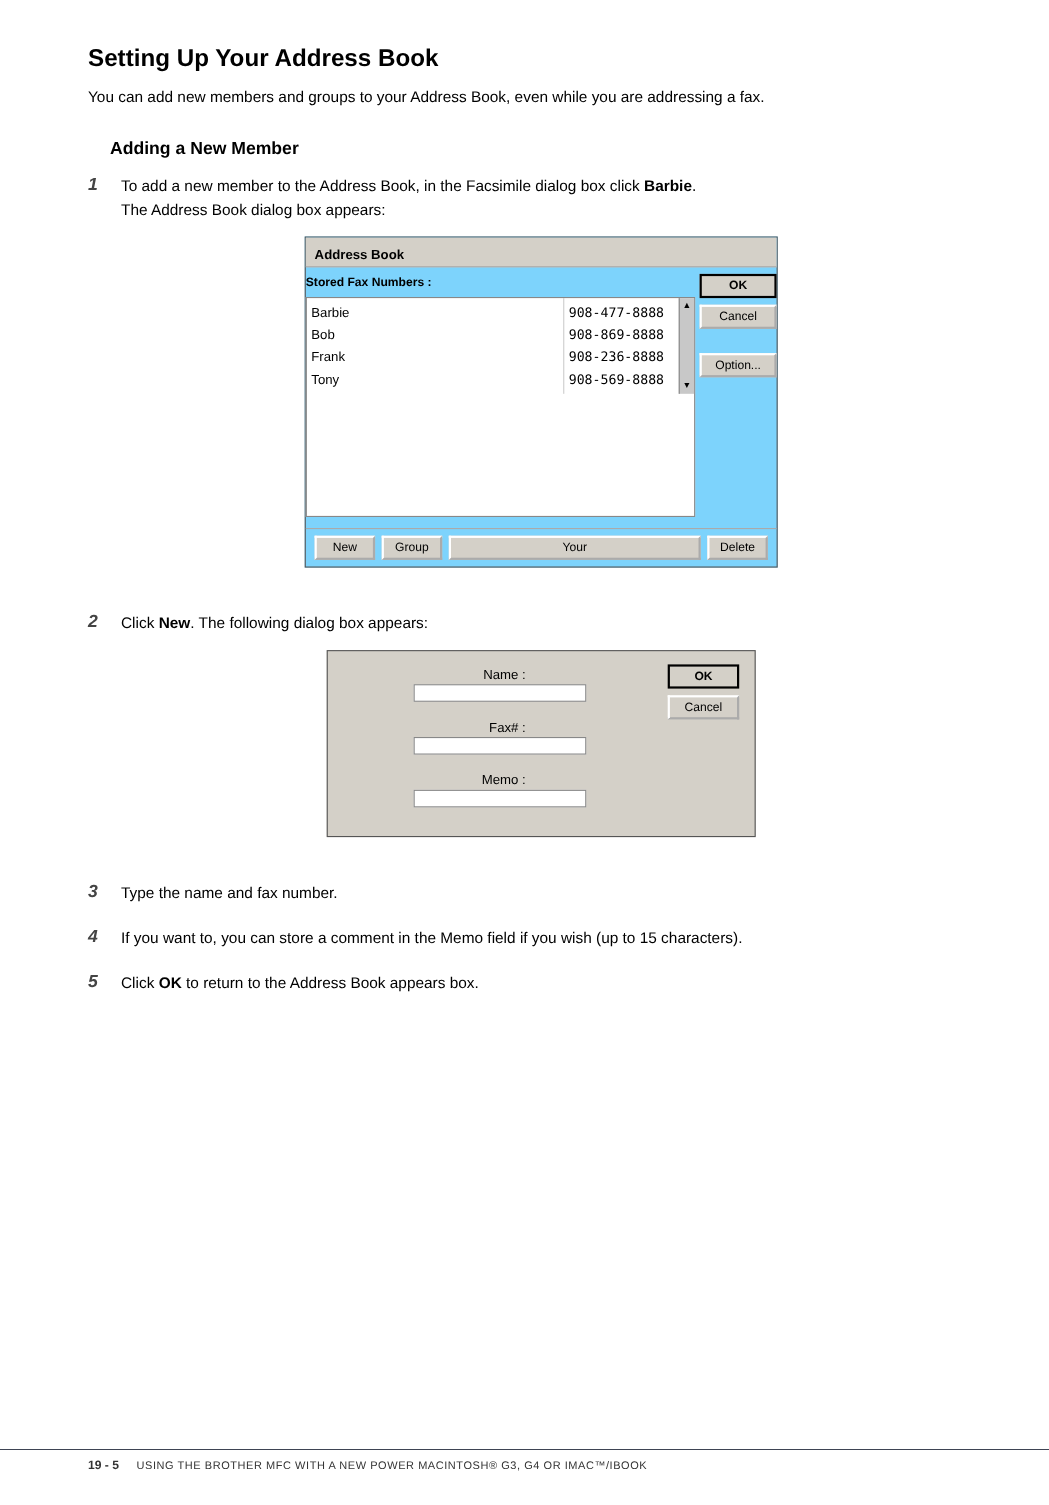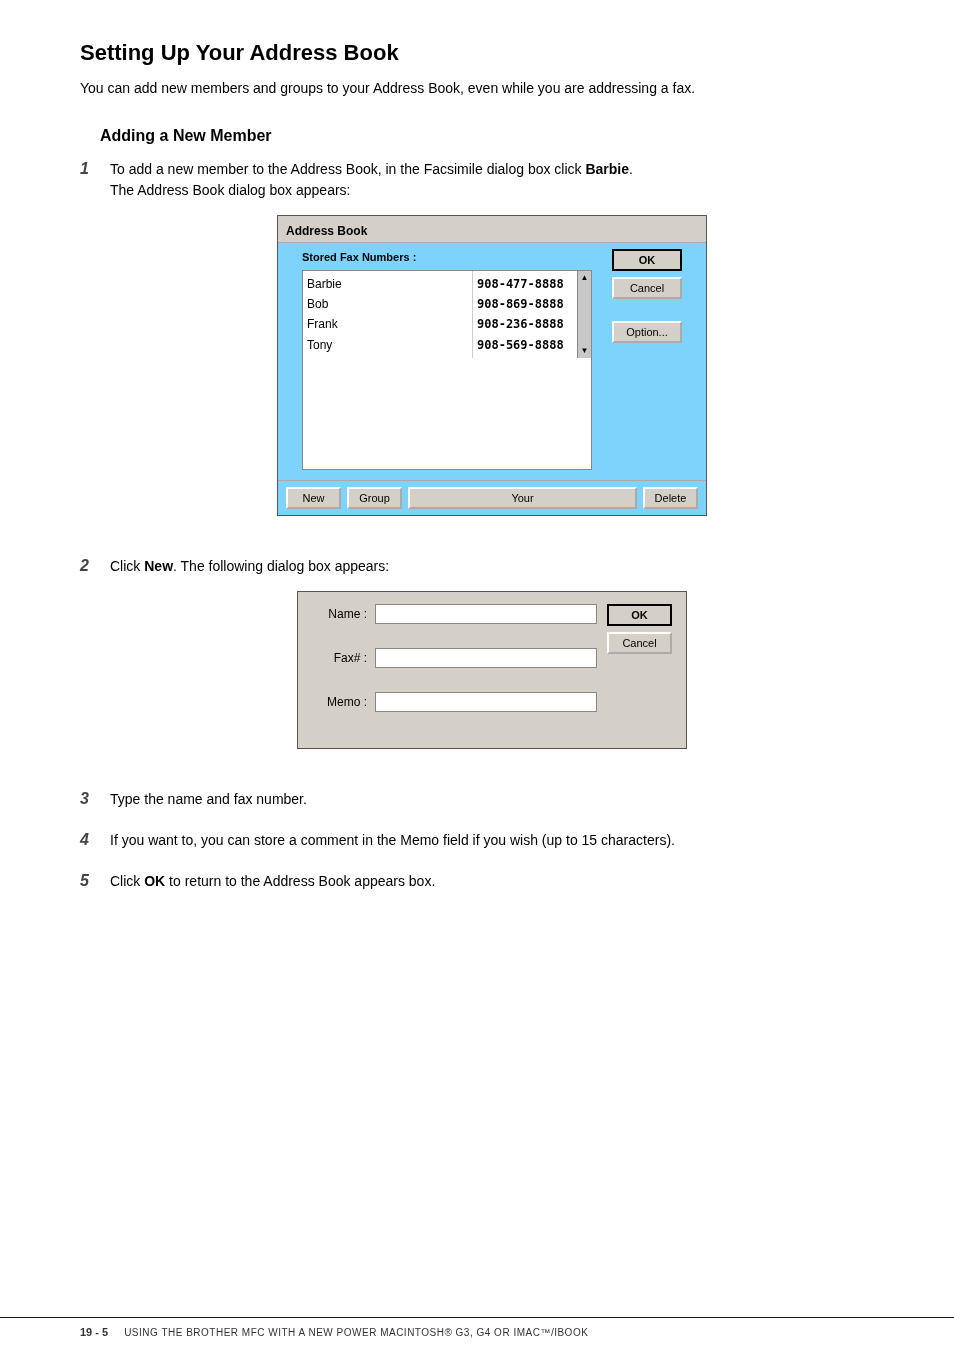--- a/index.html
+++ b/index.html
@@ -75,22 +75,22 @@
     .dialog-title-bar {
       background: #d4d0c8;
       padding: 6px 8px 2px 8px;
       font-weight: bold;
       font-size: 12px;
       border-bottom: 1px solid #aaa;
     }
 
     .dialog-body {
       display: flex;
-      padding: 6px 24px;
-      gap: 20px;
+      padding: 6px 0;
+      gap: 4px;
     }
 
     .dialog-main {
       flex: 1;
     }
 
     .dialog-subtitle {
       font-weight: bold;
       font-size: 11px;
       margin-bottom: 4px;
@@ -127,21 +127,20 @@
       line-height: 1.7;
     }
 
     .addr-name-cell {
       font-size: 12px;
     }
 
     .addr-num-cell {
       font-size: 12px;
       font-family: monospace;
-      font-weight: bold;
     }
 
     .dialog-buttons {
       display: flex;
       flex-direction: column;
       gap: 6px;
       min-width: 70px;
       padding-top: 0;
       align-items: stretch;
     }
@@ -184,21 +183,22 @@
       border: 1.5px solid #555;
       background: #d4d0c8;
       width: 390px;
       padding: 12px 14px;
       font-size: 12px;
     }
 
     .form-row {
       display: flex;
       align-items: center;
-      margin-bottom: 24px;
+      margin-bottom: 14px;
+      flex-direction: column;
     }
 
     .form-label {
       width: 55px;
       text-align: right;
       margin-right: 8px;
       font-size: 12px;
     }
 
     .form-input {

